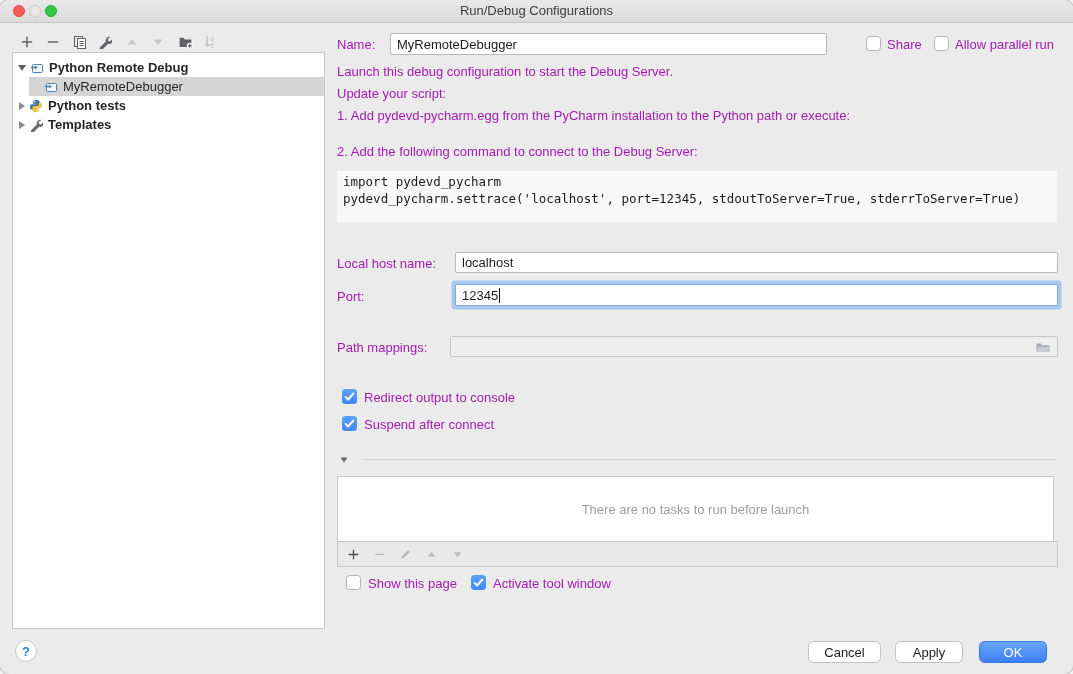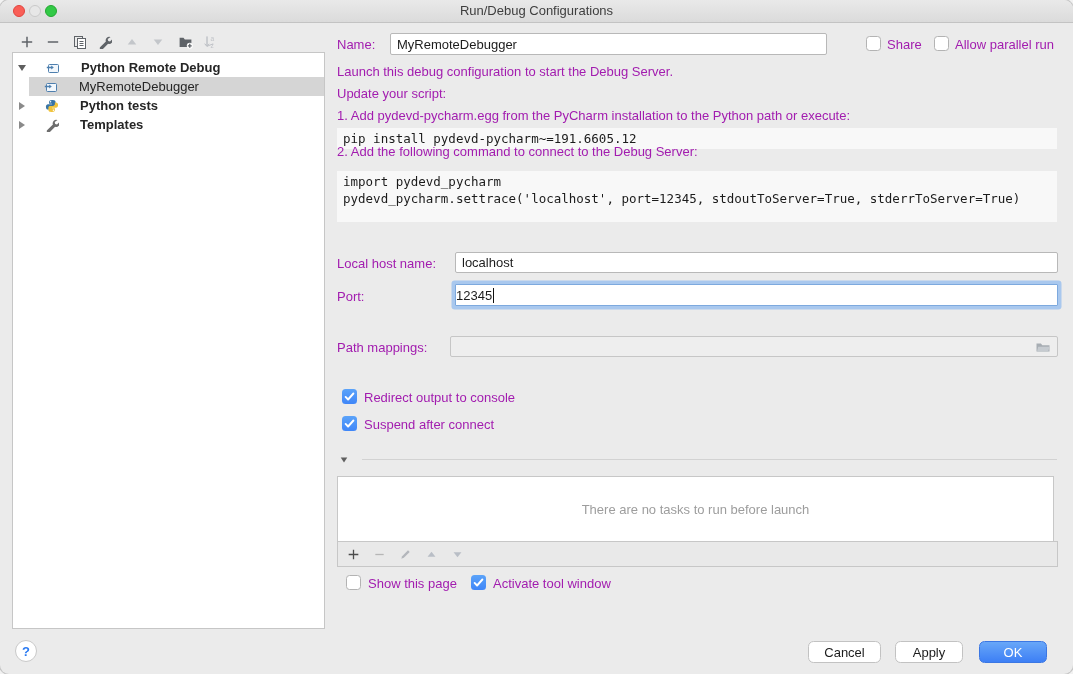--- a/index.html
+++ b/index.html
@@ -9,38 +9,38 @@
   
   .titlebar{left:0;top:0;width:1073px;height:22px;background:linear-gradient(#e9e9e9,#dbdbdb);
             border-bottom:1px solid #c3c3c3;}
   .title{width:100%;text-align:center;font-size:13px;line-height:22px;color:#3e3e3e;}
   .tl{top:5px;width:12px;height:12px;border-radius:50%;box-sizing:border-box;}
   
   .tbi{top:33px;width:18px;height:17px;display:flex;align-items:center;justify-content:center;}
   
   .tree{left:12px;top:52px;width:313px;height:577px;background:#fff;border:1px solid #c6c6c6;
         box-sizing:border-box;padding-top:5px;}
-  .trow{position:relative;height:19px;display:flex;align-items:center;font-size:13px;color:#262626;gap:16px;}
+  .trow{position:relative;height:19px;display:flex;align-items:center;font-size:13px;color:#262626;}
   .trow.selected::before{content:"";position:absolute;left:16px;right:0;top:0;bottom:0;background:var(--selection);}
   .trow>*{position:relative;z-index:1;}
   .bold{font-weight:bold;}
   .tri-d{width:0;height:0;border-left:4.5px solid transparent;border-right:4.5px solid transparent;
          border-top:6px solid #5f5f5f;}
   .tri-r{width:0;height:0;border-top:4.5px solid transparent;border-bottom:4.5px solid transparent;
          border-left:6px solid #8a8a8a;}
   .ticon{width:14px;height:14px;margin:0 5px 0 4px;flex:0 0 auto;}
   
   .lbl{font-size:13px;color:#a21caf;white-space:nowrap;}
   .gray{color:#9d9d9d;}
   
   .input{box-sizing:border-box;background:#fff;border:1px solid #b8b8b8;border-radius:2px;
          font-family:"Liberation Sans",sans-serif;font-size:13px;color:#1c1c1c;padding:0 4px 0 6px;outline:none;}
   .input.disabled{background:#eeeeee;border-color:#c6c6c6;}
   .focusbox{box-sizing:border-box;background:#fff;border:1px solid #7da9de;border-radius:1px;
-            box-shadow:0 0 0 3.5px var(--focus_ring);display:flex;align-items:center;
+            box-shadow:0 0 0 3.5px var(--focus_ring);display:flex;align-items:center;padding-left:6px;
             font-size:13px;color:#1c1c1c;}
   .caret{display:inline-block;width:1px;height:15px;background:#111;margin-left:1px;}
   
   .code{background:#f8f8f8;font-family:"DejaVu Sans Mono",monospace;font-size:12.5px;color:#1b1b1b;
         line-height:17px;padding:2px 0 0 6px;box-sizing:border-box;white-space:pre;}
   
   .cb{width:15px;height:15px;border-radius:3.5px;box-sizing:border-box;}
   .cb.off{background:#fff;border:1px solid #b3b3b3;}
   .cb.on{background:linear-gradient(#5ba3f9,var(--accent));}
   .cb.on svg{display:block;}
@@ -161,21 +161,20 @@
   <div class="abs lbl" style="left:337px;top:37px">Name:</div>
   <input class="abs input" style="left: 390px; top: 33px; width: 437px; height: 22px;" value="MyRemoteDebugger">
   <div class="abs cb off" style="left:866px;top:36px"></div>
   <div class="abs lbl" style="left:887px;top:37px">Share</div>
   <div class="abs cb off" style="left:934px;top:36px"></div>
   <div class="abs lbl" style="left:955px;top:37px">Allow parallel run</div>
 
   <div class="abs lbl" style="left:337px;top:64px">Launch this debug configuration to start the Debug Server.</div>
   <div class="abs lbl" style="left:337px;top:86px">Update your script:</div>
   <div class="abs lbl" style="left:337px;top:108px">1. Add pydevd-pycharm.egg from the PyCharm installation to the Python path or execute:</div>
-  <div class="abs code" style="left:337px;top:128px;width:720px;height:21px">pip install pydevd-pycharm~=191.6605.12</div>
   <div class="abs lbl" style="left:337px;top:144px">2. Add the following command to connect to the Debug Server:</div>
   <div class="abs code" style="left:337px;top:171px;width:720px;height:51px"><div>import pydevd_pycharm</div><div>pydevd_pycharm.settrace('localhost', port=12345, stdoutToServer=True, stderrToServer=True)</div></div>
 
   <div class="abs lbl" style="left:337px;top:256px">Local host name:</div>
   <input class="abs input" style="left: 455px; top: 252px; width: 603px; height: 21px;" value="localhost">
   <div class="abs lbl" style="left:337px;top:289px">Port:</div>
   <div class="abs focusbox" style="left:455px;top:284px;width:603px;height:22px">
       <span>12345</span>
       <span class="caret"></span>
     </div>

